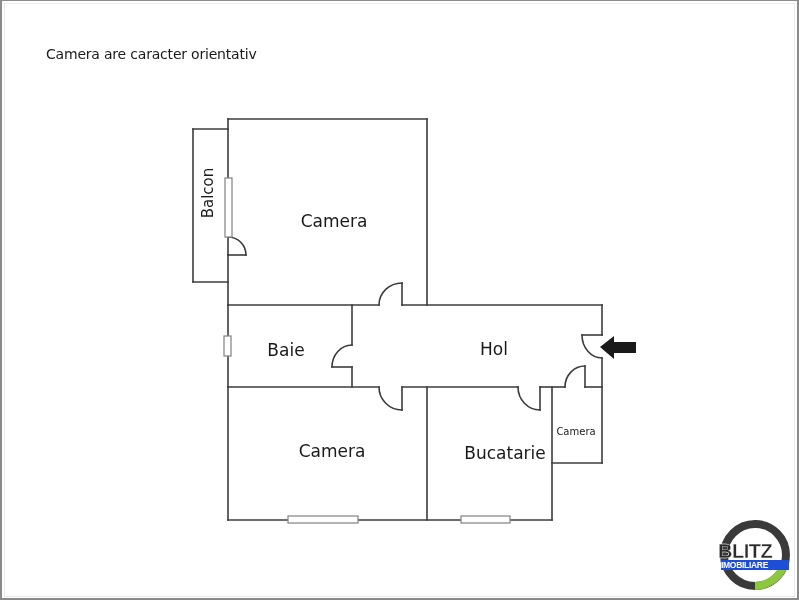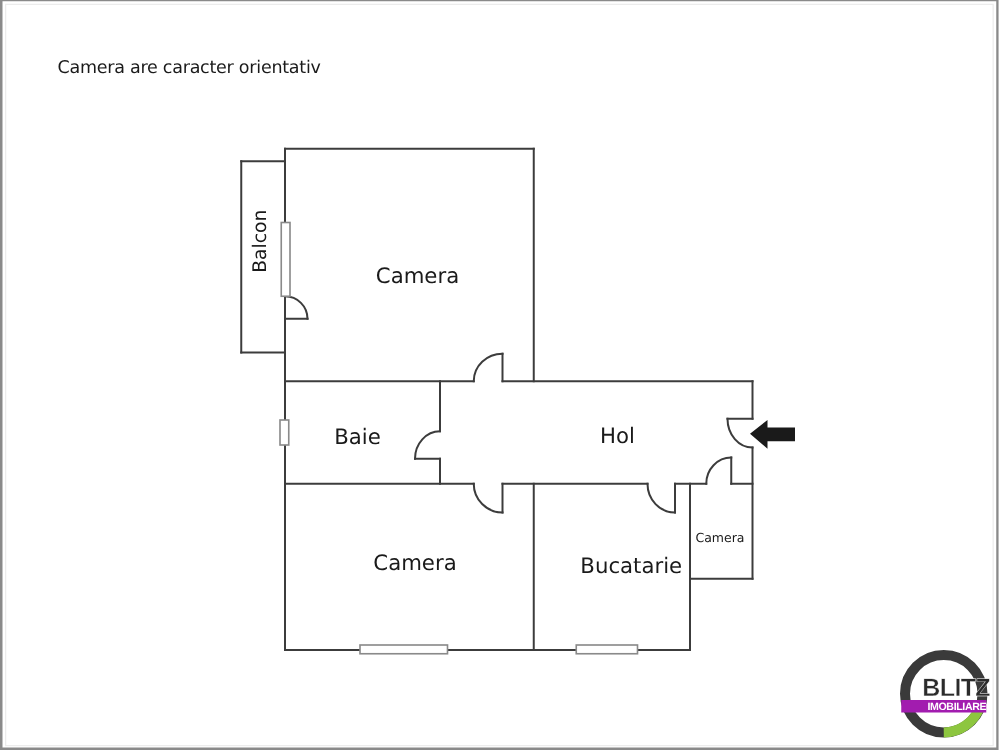--- a/index.html
+++ b/index.html
@@ -6,22 +6,22 @@
     body { width: 799px; height: 600px; background: #ffffff; overflow: hidden; position: relative; font-family: "DejaVu Sans", "Liberation Sans", sans-serif; }
     .frame { position: absolute; left: 0; top: 0; width: 799px; height: 600px; box-sizing: border-box; border: 2px solid #8a8a8a; border-top-width: 1px; border-bottom-width: 2px; }
     .inner-frame { position: absolute; left: 4px; top: 3px; width: 791px; height: 594px; box-sizing: border-box; border: 1px solid #ececec; }
     .note { position: absolute; left: 46px; top: 46px; font-size: 14px; color: #1a1a1a; letter-spacing: -0.2px; }
     svg.plan { position: absolute; left: 0; top: 0; }
     .label { position: absolute; color: #1a1a1a; white-space: nowrap; transform: translate(-50%, -50%); }
     .label.big { font-size: 17px; }
     .label.small { font-size: 10px; }
     .label.vertical { transform: translate(-50%, -50%) rotate(-90deg); font-size: 15px; }
     .logo { position: absolute; left: 718px; top: 518px; width: 74px; height: 74px; }
-    .logo-text1 { position: absolute; left: 0; top: 22px; width: 74px; text-align: right; font-family: "Liberation Sans", sans-serif; font-weight: bold; font-size: 20px; color: #2b2b2b; letter-spacing: -0.5px; -webkit-text-stroke: 0.3px #fff; }
-    .logo-text2 { position: absolute; left: 3px; top: 42px; width: 68px; text-align: right; font-family: "Liberation Sans", sans-serif; font-weight: bold; font-size: 8.5px; color: #ffffff; background: #a21caf; letter-spacing: -0.3px; line-height: 10px; }
+    .logo-text1 { position: absolute; left: 0; top: 22px; width: 74px; text-align: left; font-family: "Liberation Sans", sans-serif; font-weight: bold; font-size: 20px; color: #2b2b2b; letter-spacing: -0.5px; -webkit-text-stroke: 0.3px #fff; }
+    .logo-text2 { position: absolute; left: 3px; top: 42px; width: 68px; text-align: left; font-family: "Liberation Sans", sans-serif; font-weight: bold; font-size: 8.5px; color: #ffffff; background: #1d4ed8; letter-spacing: -0.3px; line-height: 10px; }
   </style>
 </head>
 <body>
 
 <div class="frame"></div>
 <div class="inner-frame"></div>
 
 <div class="note">Camera are caracter orientativ</div>
 
 <svg class="plan" width="799" height="600" viewBox="0 0 799 600">

